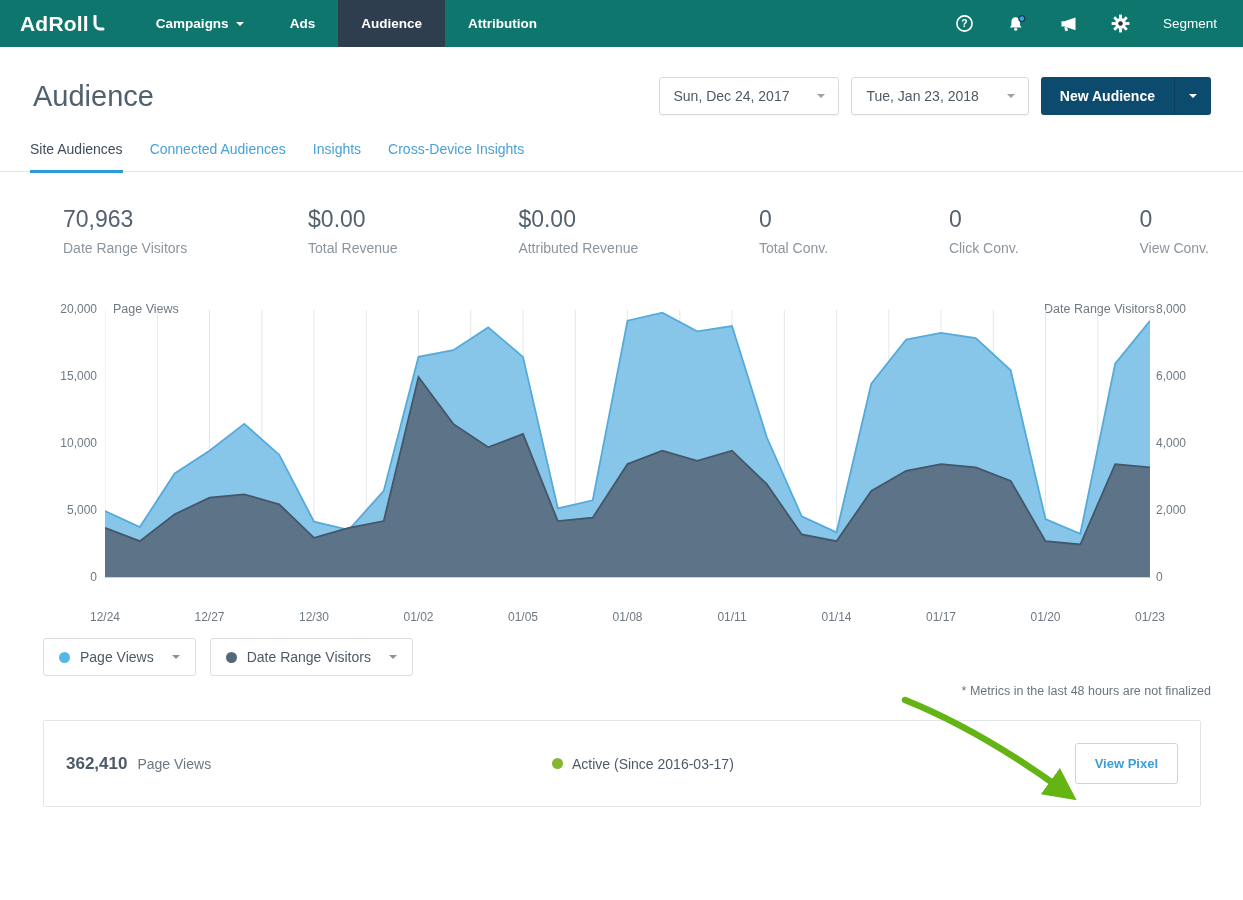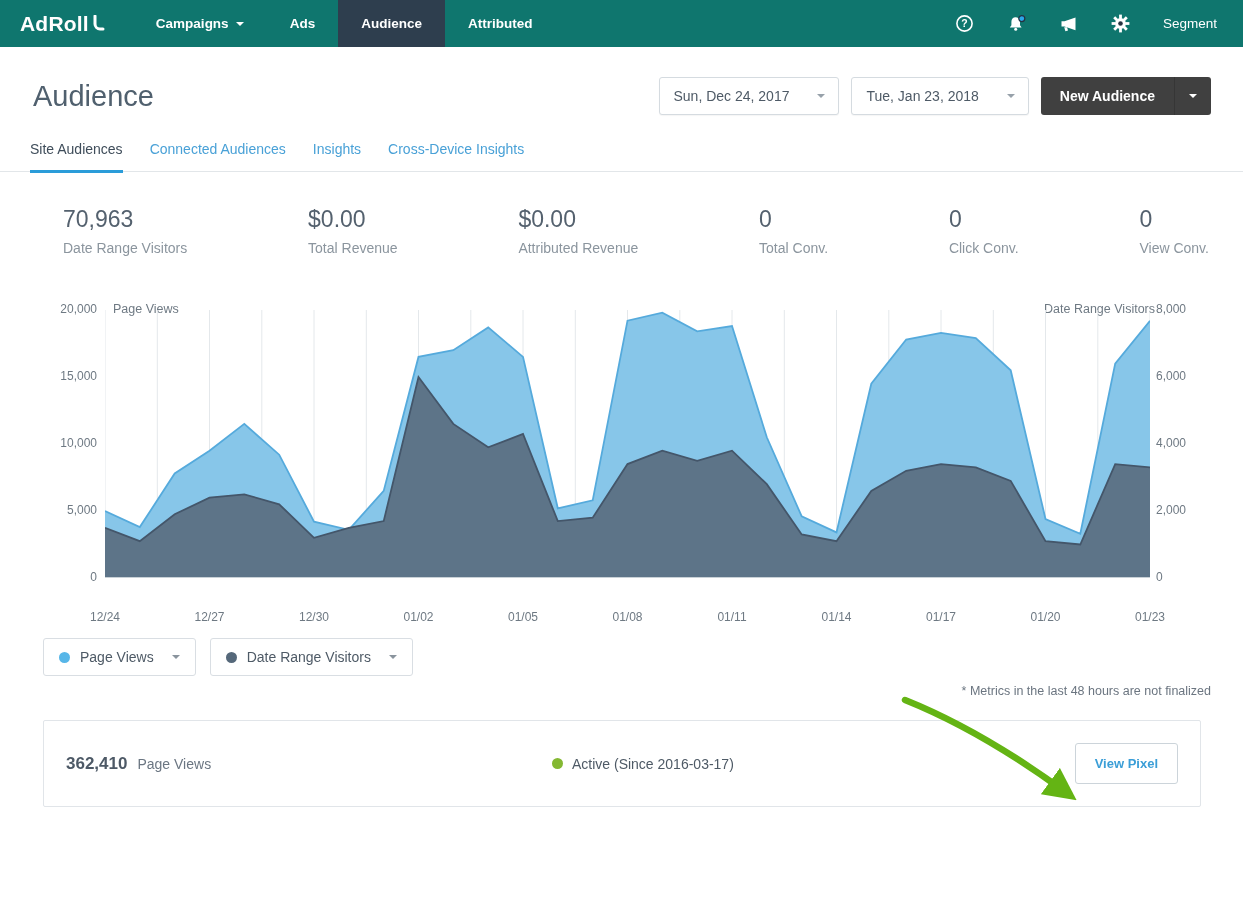--- a/index.html
+++ b/index.html
@@ -21,21 +21,21 @@
   .segment-label { font-size:13.5px; cursor:pointer; }
 
   
   .page-header { display:flex; align-items:center; padding:30px 32px 0 33px; }
   .page-title { font-size:29px; font-weight:400; color:#50606e; }
   .controls { margin-left:auto; display:flex; gap:12px; align-items:center; }
   .date-select { display:flex; align-items:center; gap:28px; background:#fff;
     border:1px solid #d5dbe0; border-radius:3px; padding:10px 13px 10px 14px;
     font-size:14px; color:#4e5a66; box-shadow:0 1px 1px rgba(0,0,0,.04); cursor:pointer; }
   .date-select .caret { color:#97a1aa; }
-  .btn-new { display:flex; border-radius:3px; overflow:hidden; background:#404040;
+  .btn-new { display:flex; border-radius:3px; overflow:hidden; background:#0c4a6e;
     color:#fff; font-size:14px; font-weight:bold; cursor:pointer; }
   .btn-new-main { padding:11px 19px; }
   .btn-new-caret { padding:0 14px; display:flex; align-items:center; border-left:1px solid rgba(0,0,0,.15); }
 
   
   .tabs { display:flex; gap:27px; padding:26px 32px 0 30px; border-bottom:1px solid #e2e6e9; }
   .tab { padding-bottom:13px; font-size:14px; color:#49a1d7; cursor:pointer;
     border-bottom:3px solid transparent; margin-bottom:-2px; }
   .tab.active { color:#3f4d5a; border-bottom-color:#2a9cd9; }
 
@@ -100,21 +100,21 @@
         <span>Campaigns</span>
         <span class="caret"></span>
       </div>
       <div class="nav-item">
         <span>Ads</span>
       </div>
       <div class="nav-item active">
         <span>Audience</span>
       </div>
       <div class="nav-item">
-        <span>Attributed</span>
+        <span>Attribution</span>
       </div>
     </nav>
     <div class="nav-right">
       <span class="icon-btn">
         <svg width="19" height="19" viewBox="0 0 19 19">
           <circle cx="9.5" cy="9.5" r="7.6" fill="none" stroke="#fff" stroke-width="1.6"></circle>
           <text x="9.5" y="13.2" text-anchor="middle" font-size="10.5" font-weight="bold" fill="#fff">?</text>
         </svg>
       </span>
       <span class="icon-btn">

